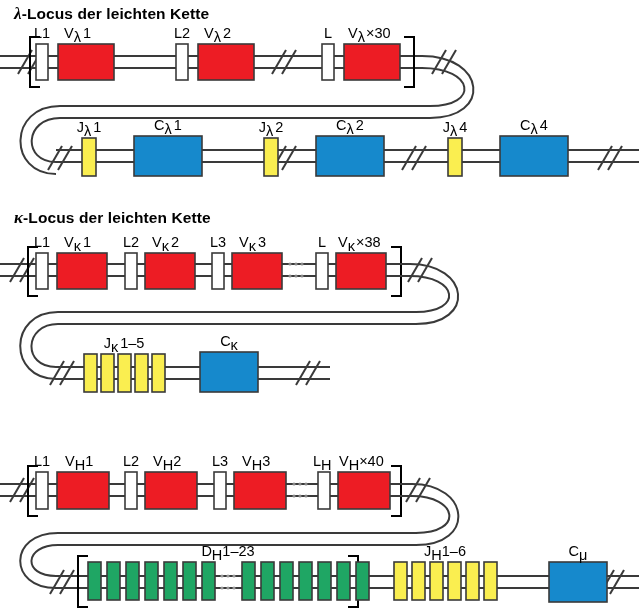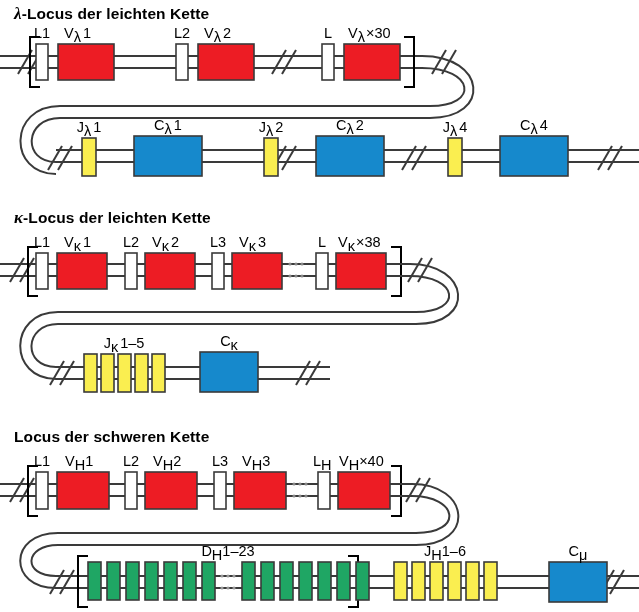--- a/index.html
+++ b/index.html
@@ -40,23 +40,20 @@
 <div id="root">
 
   <div class="locus-title" style="left:14px;top:208px;">
     <span class="greek">κ</span><span>-Locus der leichten Kette</span>
   </div>
 
   <div class="locus-title" style="left:14px;top:4px;">
     <span class="greek">λ</span><span>-Locus der leichten Kette</span>
   </div>
 
-  <div class="locus-title" style="left:14px;top:428px;">
-    <span>Locus der schweren Kette</span>
-  </div>
 
   <svg width="639" height="612" viewBox="0 0 639 612">
     <defs>
       <style>
         .dna{stroke:#3a3a3a;stroke-width:2;fill:none;}
         .brk{stroke:#3a3a3a;stroke-width:2;}
         .bracket{stroke:#000;stroke-width:2;fill:none;}
         .boxo{stroke:#3a3a3a;stroke-width:1.6;}
       </style>
     </defs>

